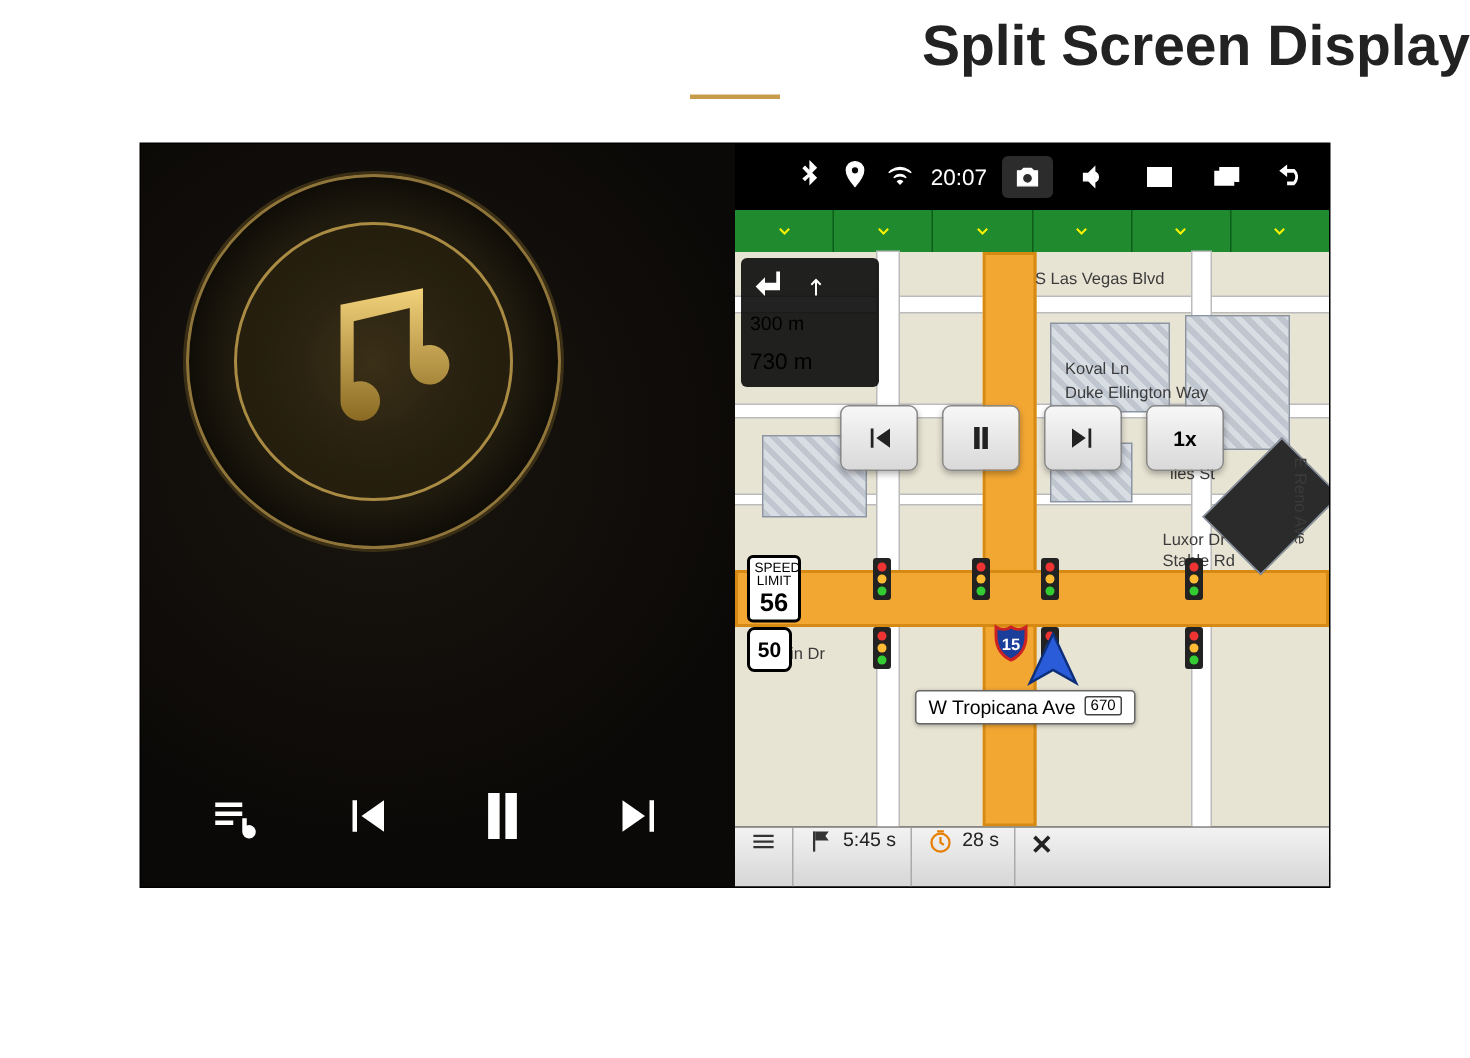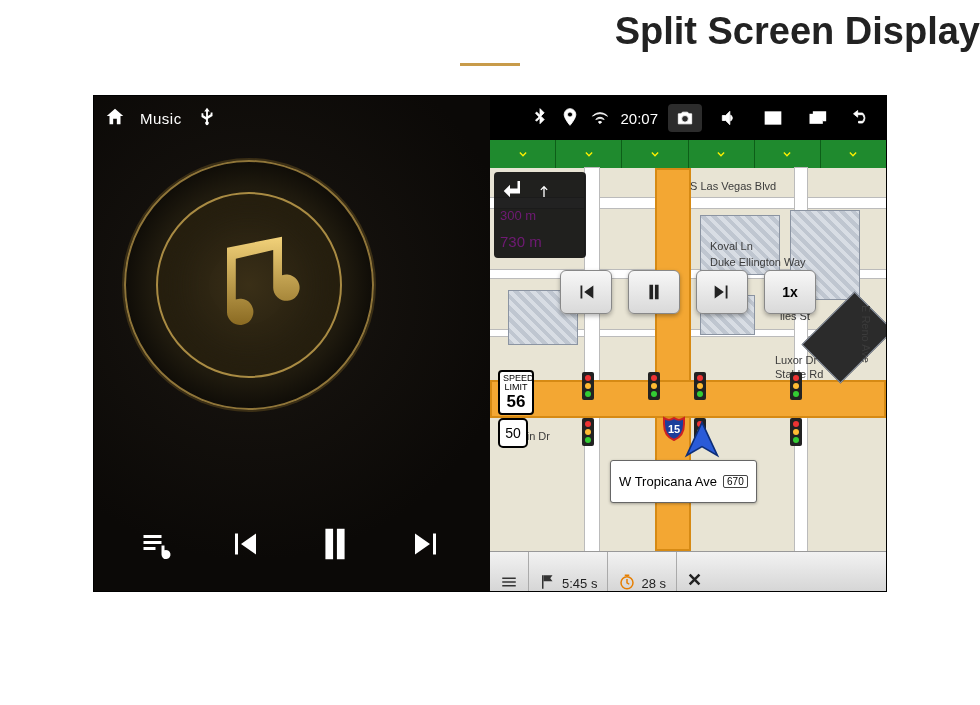--- a/index.html
+++ b/index.html
@@ -249,21 +249,21 @@
   .sl7 { top: 165px; left: 370px; writing-mode: vertical-rl; }
   .sl8 { top: 290px; left: 30px; }
 
   
   .turn-panel {
     position: absolute;
     top: 32px; left: 4px;
     width: 92px; height: 86px;
     background: rgba(10,10,10,0.9);
     border-radius: 4px;
-    color: #701a75;
+    color: #000000;
     padding: 4px 6px;
     font-size: 12px;
   }
   .turn-panel .row1 { display: flex; align-items: center; gap: 6px; }
   .turn-panel .dist { font-size: 13px; margin-top: 2px; }
   .turn-panel .dist2 { font-size: 15px; margin-top: 10px; font-weight: 500; }
   .turn-panel svg { width: 30px; height: 30px; fill: #fff; }
 
   
   .map-controls {
@@ -290,36 +290,36 @@
     border: 2px solid #000;
     border-radius: 4px;
     text-align: center;
     font-size: 9px;
     line-height: 1.05;
     padding: 2px 3px;
   }
   .speed-sign { left: 8px; top: 230px; width: 36px; }
   .speed-sign .num { font-size: 17px; font-weight: 700; }
   .route-sign { left: 8px; top: 278px; width: 30px; height: 30px; border-radius: 5px; display:flex;align-items:center;justify-content:center;}
-  .route-sign span { font-size: 14px; font-weight: 400; }
+  .route-sign span { font-size: 14px; font-weight: 700; }
 
   .i15 {
     position: absolute;
     left: 172px; top: 276px;
     width: 24px; height: 26px;
   }
   .street-sign {
     position: absolute;
     left: 120px; top: 320px;
     background: #fff;
     border: 1px solid #666;
     border-radius: 3px;
-    padding: 13px 8px;
+    padding: 3px 8px;
     font-size: 13px;
-    display: flex; align-items: center; gap: 6px;
+    display: flex; align-items: flex-start; gap: 6px;
     box-shadow: 0 1px 3px rgba(0,0,0,.3);
   }
   .street-sign .badge {
     background: #fff; border: 1px solid #444; border-radius: 2px;
     font-size: 10px; padding: 0 3px;
   }
 
   .nav-arrow {
     position: absolute;
     left: 190px; top: 278px;
@@ -344,55 +344,41 @@
     left: 0; right: 0; bottom: 0;
     height: 40px;
     background: linear-gradient(#f2f2f2,#d6d6d6);
     border-top: 1px solid #999;
     display: flex;
     align-items: center;
     font-size: 13px;
     color: #222;
   }
   .nb-item {
-    display: flex; align-items: flex-end; gap: 5px;
+    display: flex; align-items: flex-start; gap: 5px;
     padding: 0 10px;
     border-right: 1px solid #aaa;
     height: 100%;
   }
   .nb-item svg { width: 18px; height: 18px; }
   .nb-flex { flex: 1; }
   .nb-item.noborder { border-right: none; }
 
 </style>
 </head>
 <body>
 
 <div class="header-area">
   <div class="title">Split Screen Display</div>
   <div class="title-underline"></div>
 </div>
 
 <div class="device">
 
   <div class="music-pane">
-    <div class="status-left">
-      <span>
-        <svg viewBox="0 0 24 24">
-            <path d="M12 3l9 8h-3v9h-4v-6H10v6H6v-9H3z"></path>
-          </svg>
-      </span>
-      <span class="music-label">Music</span>
-      <span>
-        <svg viewBox="0 0 24 24">
-            <path d="M12 2l3 4h-2v5l3-2v-2h2v4l-5 3v3a2 2 0 11-2 0v-2l-5-3V8h2v2l3 2V6H9z"></path>
-          </svg>
-      </span>
-      <span class="spacer"></span>
-    </div>
 
     <div class="player-body">
       <div class="disc">
         <span class="note-icon">
           <svg viewBox="0 0 100 100">
             <defs>
                 <linearGradient id="gold" x1="0" y1="0" x2="0" y2="1">
               <stop offset="0" stop-color="#f2d27a"></stop>
                   <stop offset="1" stop-color="#8a6a22"></stop>
             </linearGradient>

